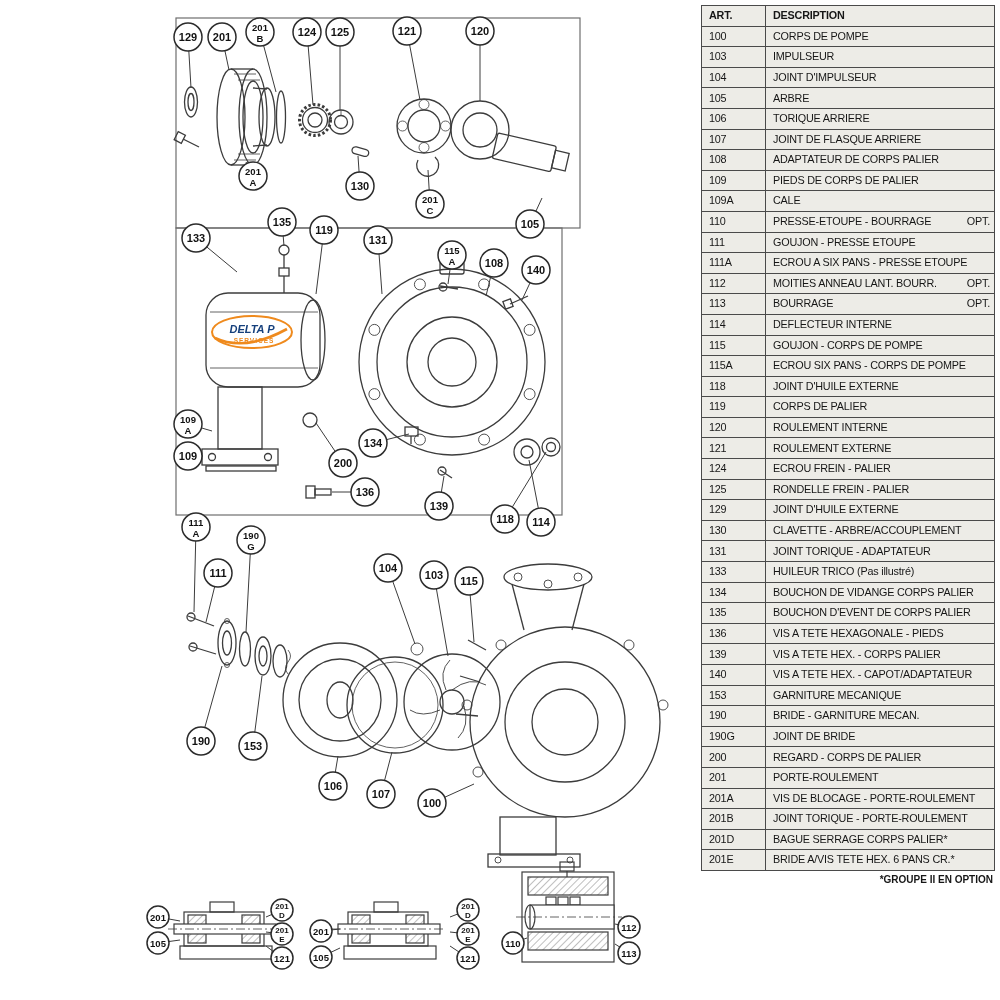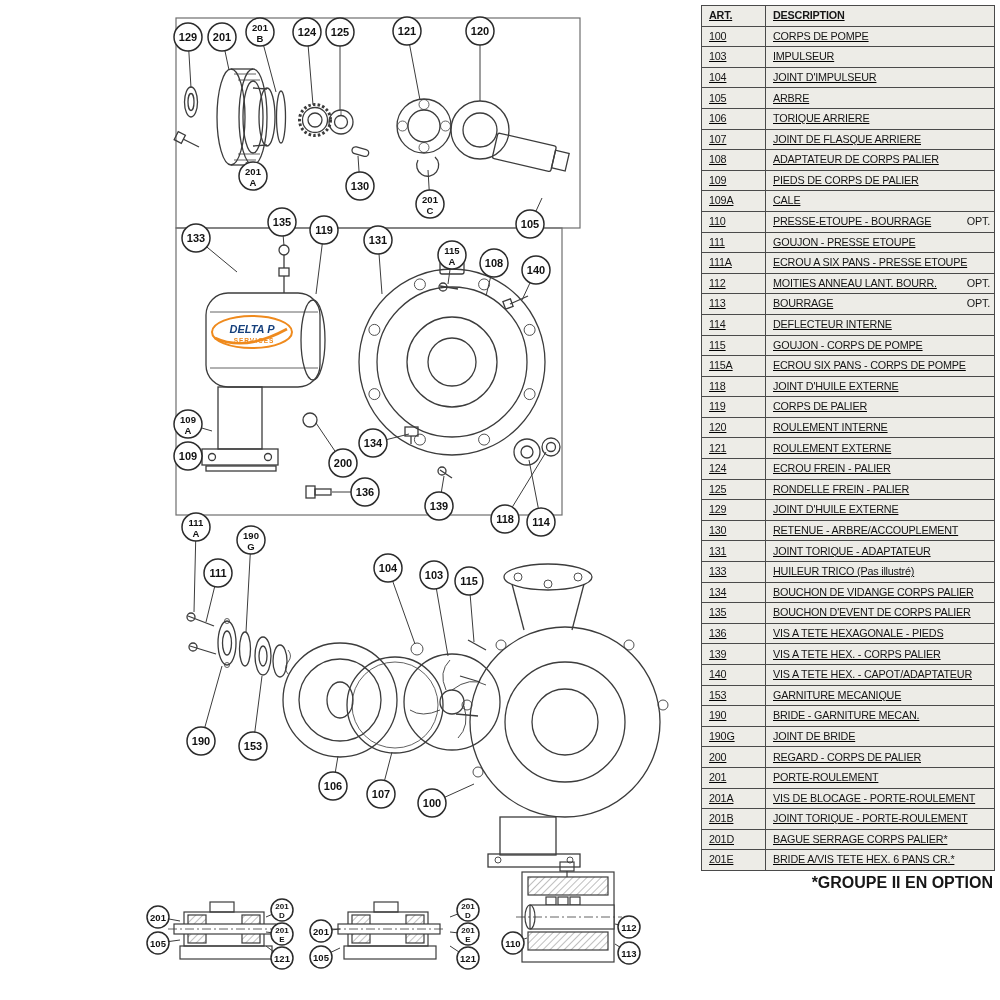--- a/index.html
+++ b/index.html
@@ -12,32 +12,32 @@
   .diagram { position: absolute; left: 0; top: 0; }
   .frame { fill: none; stroke: #6e6e6e; stroke-width: 1.2; }
   .leader { stroke: #3c3c3c; stroke-width: 1; }
   .balloon { fill: #ffffff; stroke: #2b2b2b; stroke-width: 1.5; }
   .balloon-label { font-weight: bold; fill: #111; text-anchor: middle; }
   .diagram text { font-family: "Liberation Sans", sans-serif; }
   .logo-main { font-size: 11px; font-weight: bold; font-style: italic; fill: #16407c; text-anchor: middle; }
   .logo-sub  { font-size: 6.5px; font-weight: bold; fill: #ef8a1d; text-anchor: middle; letter-spacing: 1px; }
 
   .table-wrap { position: absolute; left: 701px; top: 5px; width: 294px; }
-  table.parts-table { border-collapse: collapse; width: 100%; table-layout: fixed; text-decoration: underline; }
+  table.parts-table { border-collapse: collapse; width: 100%; table-layout: fixed; }
   .parts-table th, .parts-table td {
     border: 1px solid #4a4a4a; background: #edece7; color: #161616;
     font-size: 10.8px; font-weight: normal; text-align: left;
     padding: 0 4px 0 7px; height: 20.6px; line-height: 1.05;
     white-space: nowrap; overflow: hidden; letter-spacing: -0.2px;
   }
   .parts-table th { font-weight: bold; }
   th.art, td.art { width: 64px; }
   .opt { float: right; padding-left: 4px; }
   .footnote {
-    margin-top: 3px; text-align: right; font-size: 16px;
+    margin-top: 3px; text-align: right; font-size: 10px;
     font-weight: bold; color: #161616; padding-right: 2px;
   }
 </style>
 </head>
 <body>
 
 <div class="page">
 
   <svg class="diagram" width="700" height="1000" viewBox="0 0 700 1000">
     <defs>
@@ -491,21 +491,21 @@
           <tr>
             <td class="art">125</td>
             <td><span>RONDELLE FREIN - PALIER</span></td>
           </tr>
           <tr>
             <td class="art">129</td>
             <td><span>JOINT D'HUILE EXTERNE</span></td>
           </tr>
           <tr>
             <td class="art">130</td>
-            <td><span>RETENUE - ARBRE/ACCOUPLEMENT</span></td>
+            <td><span>CLAVETTE - ARBRE/ACCOUPLEMENT</span></td>
           </tr>
           <tr>
             <td class="art">131</td>
             <td><span>JOINT TORIQUE - ADAPTATEUR</span></td>
           </tr>
           <tr>
             <td class="art">133</td>
             <td><span>HUILEUR TRICO (Pas illustré)</span></td>
           </tr>
           <tr>

